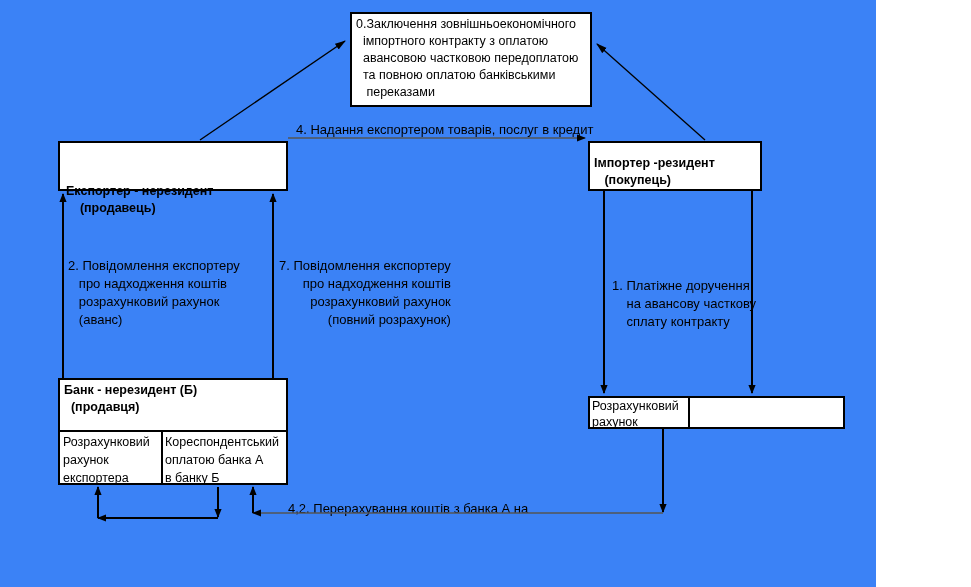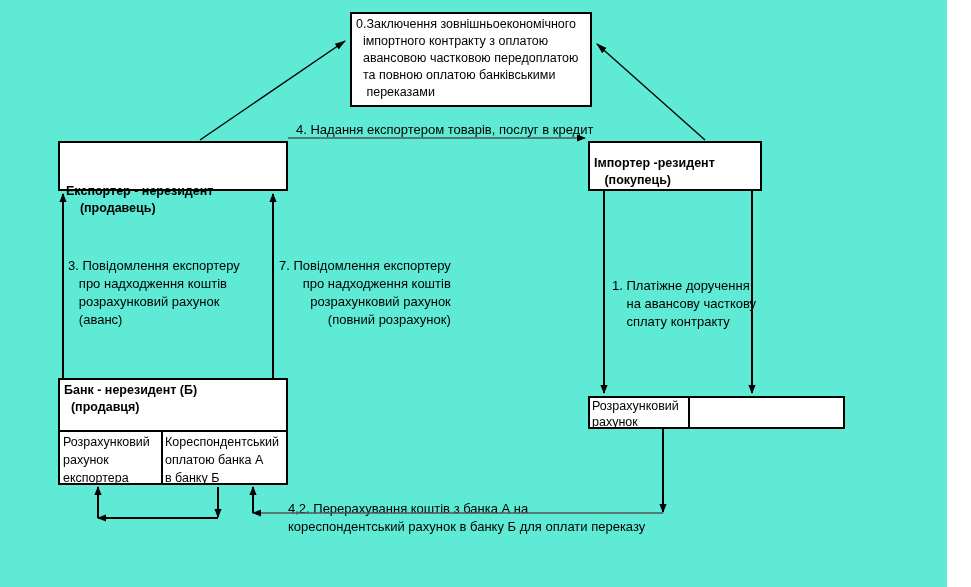--- a/index.html
+++ b/index.html
@@ -2,23 +2,23 @@
 <html><head>
 <meta charset="utf-8">
 <style>
   html, body {
     margin: 0;
     padding: 0;
     background: #ffffff;
   }
   #canvas {
     position: relative;
-    width: 947px;
+    width: 876px;
     height: 587px;
-    background: #5eead4;
+    background: #3b82f6;
     font-family: "Liberation Sans", sans-serif;
     overflow: hidden;
   }
   .box {
     position: absolute;
     border: 2px solid #000000;
     box-sizing: border-box;
     background: #ffffff;
   }
   .box-text {
@@ -93,38 +93,37 @@
 оплатою банка А
 в банку Б</div>
 
   <div class="box" style="left:588px; top:396px; width:257px; height:33px;"></div>
   <div class="cellsep" style="left:688px; top:396px; height:33px;"></div>
   <div class="box-text" style="left:592px; top:398px; width:98px; line-height:16px;">Розрахунковий
 рахунок</div>
 
   <div class="label" style="left:296px; top:121px;">4. Надання експортером товарів, послуг в кредит</div>
 
-  <div class="label" style="left:68px; top:257px;">3. Повідомлення експортеру
+  <div class="label" style="left:68px; top:257px;">2. Повідомлення експортеру
    про надходження коштів
    розрахунковий рахунок
    (аванс)</div>
 
   <div class="label" style="left:279px; top:257px;text-align:right;">7. Повідомлення експортеру
    про надходження коштів
    розрахунковий рахунок
    (повний розрахунок)</div>
 
   <div class="label" style="left:612px; top:277px;">1. Платіжне доручення
     на авансову часткову
     сплату контракту</div>
 
 
   <div class="label" style="left:288px; top:500px;">4,2. Перерахування коштів з банка А на</div>
 
-  <div class="label" style="left:288px; top:518px;">кореспондентський рахунок в банку Б для оплати переказу</div>
 
   <svg class="overlay" viewBox="0 0 971 587" xmlns="http://www.w3.org/2000/svg">
     <defs>
       <marker id="arrowFilled" markerWidth="10" markerHeight="10" refX="8" refY="3.6" orient="auto" markerUnits="userSpaceOnUse">
         <path d="M0,0 L9,3.6 L0,7.2 z" fill="#000000"></path>
       </marker>
       <marker id="arrowThin" markerWidth="12" markerHeight="10" refX="10" refY="3.4" orient="auto" markerUnits="userSpaceOnUse">
         <path d="M0,0 L11,3.4 L0,6.8 z" fill="#000000"></path>
       </marker>
     </defs>

